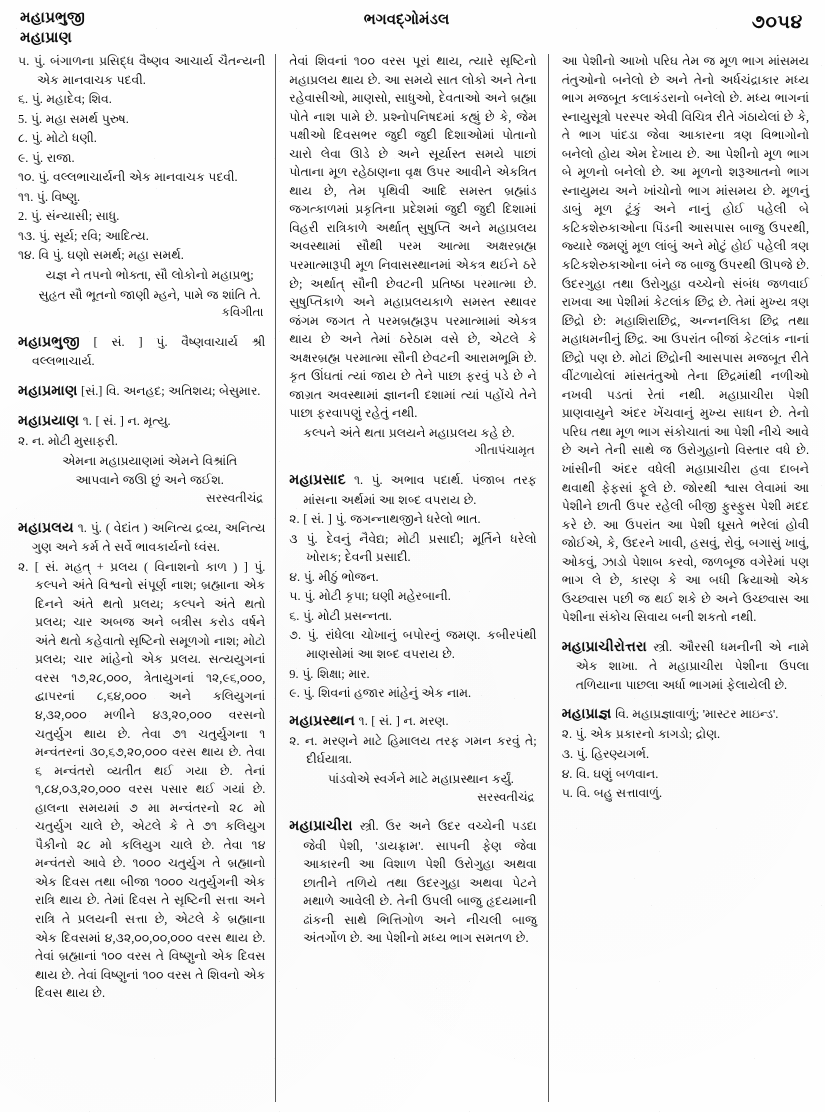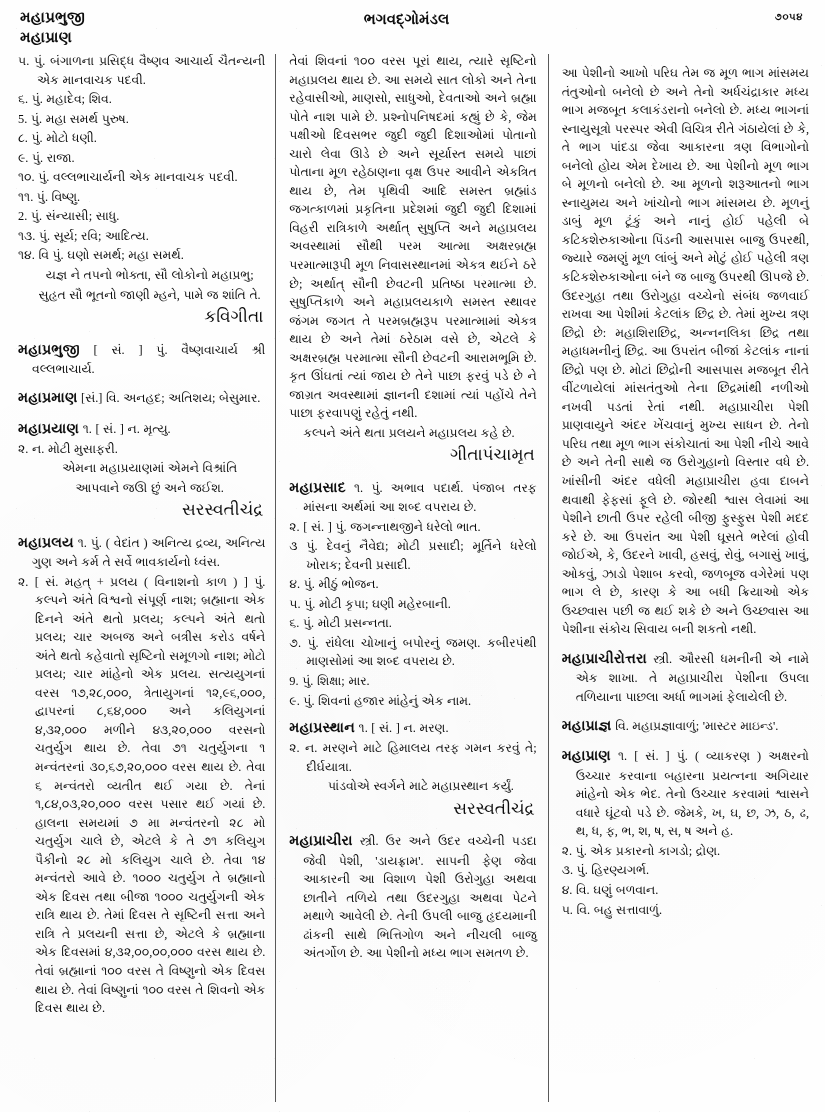--- a/index.html
+++ b/index.html
@@ -46,21 +46,21 @@
     position: absolute;
     left: 0; right: 12px;
     top: 3px;
     text-align: center;
     font-size: 15px;
   }
   .runhead .right {
     position: absolute;
     right: 16px;
     top: 3px;
-    font-size: 10px;
+    font-size: 19px;
     letter-spacing: .6px;
   }
 
   
   .columns {
     position: relative;
     display: flex;
     height: 1056px;
     align-items: stretch;
   }
@@ -69,21 +69,21 @@
     box-sizing: border-box;
     font-size: 12.4px;
     line-height: 1.495;
     text-align: justify;
     text-justify: inter-word;
     word-spacing: .5px;
     overflow: hidden;
   }
   .col-1 { width: 272px; padding: 0 10px 0 12px; }
   .col-2 { width: 274px; padding: 0 11px 0 13px; }
-  .col-3 { width: 273px; padding: 0 10px 0 13px; margin-top: 12px; }
+  .col-3 { width: 273px; padding: 0 10px 0 13px; }
 
   .rule {
     width: 1px;
     background: #2a2a2a;
     margin: 2px 0 6px 0;
     flex: 0 0 1px;
     opacity: .78;
   }
 
   
@@ -121,21 +121,21 @@
     text-align: center;
   }
   .quote-j {
     margin: 1px 0 0 0;
     padding-left: 14px;
     text-align: justify;
   }
   .src {                   
     text-align: right;
     margin: 0 0 2px 0;
-    font-size: 17px;
+    font-size: 12px;
     padding-right: 2px;
   }
 
   
   .speckle {
     position: absolute;
     inset: 0;
     pointer-events: none;
     opacity: .05;
     background:
@@ -249,24 +249,20 @@
       <p class="entry">
         <span class="hw">મહાપ્રાચીરોત્તરા</span>
         <span>સ્ત્રી. ઔરસી ધમનીની એ નામે એક શાખા. તે મહાપ્રાચીરા પેશીના ઉપલા તળિયાના પાછલા અર્ધા ભાગમાં ફેલાયેલી છે.</span>
       </p>
 
       <p class="entry">
         <span class="hw">મહાપ્રાજ્ઞ</span>
         <span>વિ. મહાપ્રજ્ઞાવાળું; 'માસ્ટર માઇન્ડ'.</span>
       </p>
 
-      <p class="entry">
-        <span class="hw">મહાપ્રાણ</span>
-        <span>૧. [ સં. ] પું. ( વ્યાકરણ ) અક્ષરનો ઉચ્ચાર કરવાના બહારના પ્રયત્નના અગિયાર માંહેનો એક ભેદ. તેનો ઉચ્ચાર કરવામાં શ્વાસને વધારે ઘૂંટવો પડે છે. જેમકે, ખ, ઘ, છ, ઝ, ઠ, ઢ, થ, ધ, ફ, ભ, શ, ષ, સ, ષ અને હ.</span>
-      </p>
       <p class="sense">૨. પું. એક પ્રકારનો કાગડો; દ્રોણ.</p>
       <p class="sense">૩. પું. હિરણ્યગર્ભ.</p>
       <p class="sense">૪. વિ. ઘણું બળવાન.</p>
       <p class="sense">૫. વિ. બહુ સત્તાવાળું.</p>
     </div>
 
   </div>
 
   <div class="speckle"></div>
 </div>

